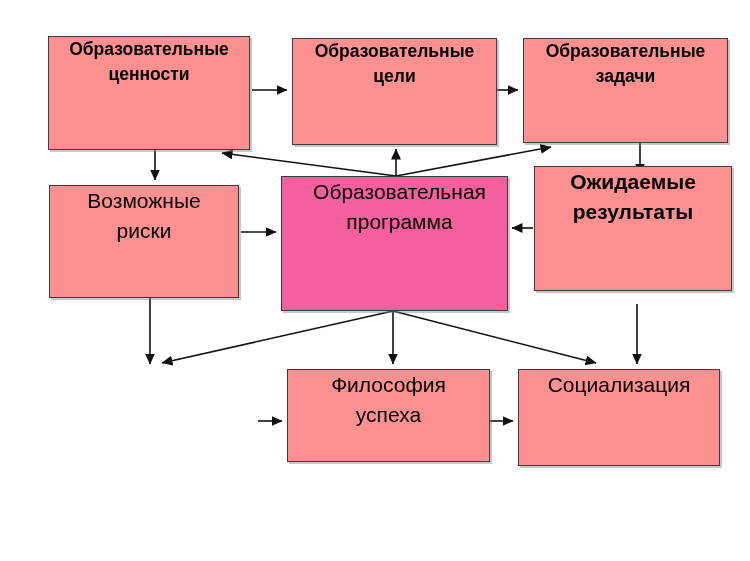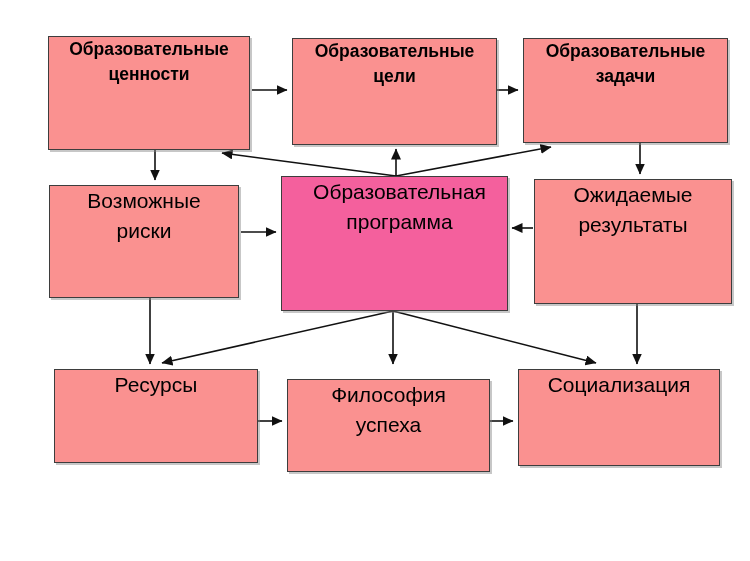--- a/index.html
+++ b/index.html
@@ -94,30 +94,27 @@
   <div class="node" style="left:49px; top:185px; width:190px; height:113px;">
     <span>Возможные
 риски</span>
   </div>
 
   <div class="node center" style="left:281px; top:176px; width:227px; height:135px;padding-left:10px;">
     <span>Образовательная
 программа</span>
   </div>
 
-  <div class="node" style="left:534px; top:179px; width:198px; height:125px;">
+  <div class="node" style="left:534px; top:166px; width:198px; height:125px;font-weight:bold;">
     <span>Ожидаемые
 результаты</span>
   </div>
 
-  <div class="node" style="left:54px; top:369px; width:204px; height:94px;">
-    <span>Ресурсы</span>
-  </div>
 
-  <div class="node" style="left:287px; top:369px; width:203px; height:93px;margin-top:10px;">
+  <div class="node" style="left:287px; top:369px; width:203px; height:93px;">
     <span>Философия
 успеха</span>
   </div>
 
   <div class="node" style="left:518px; top:369px; width:202px; height:97px;">
     <span>Социализация</span>
   </div>
 
 </div>
 

